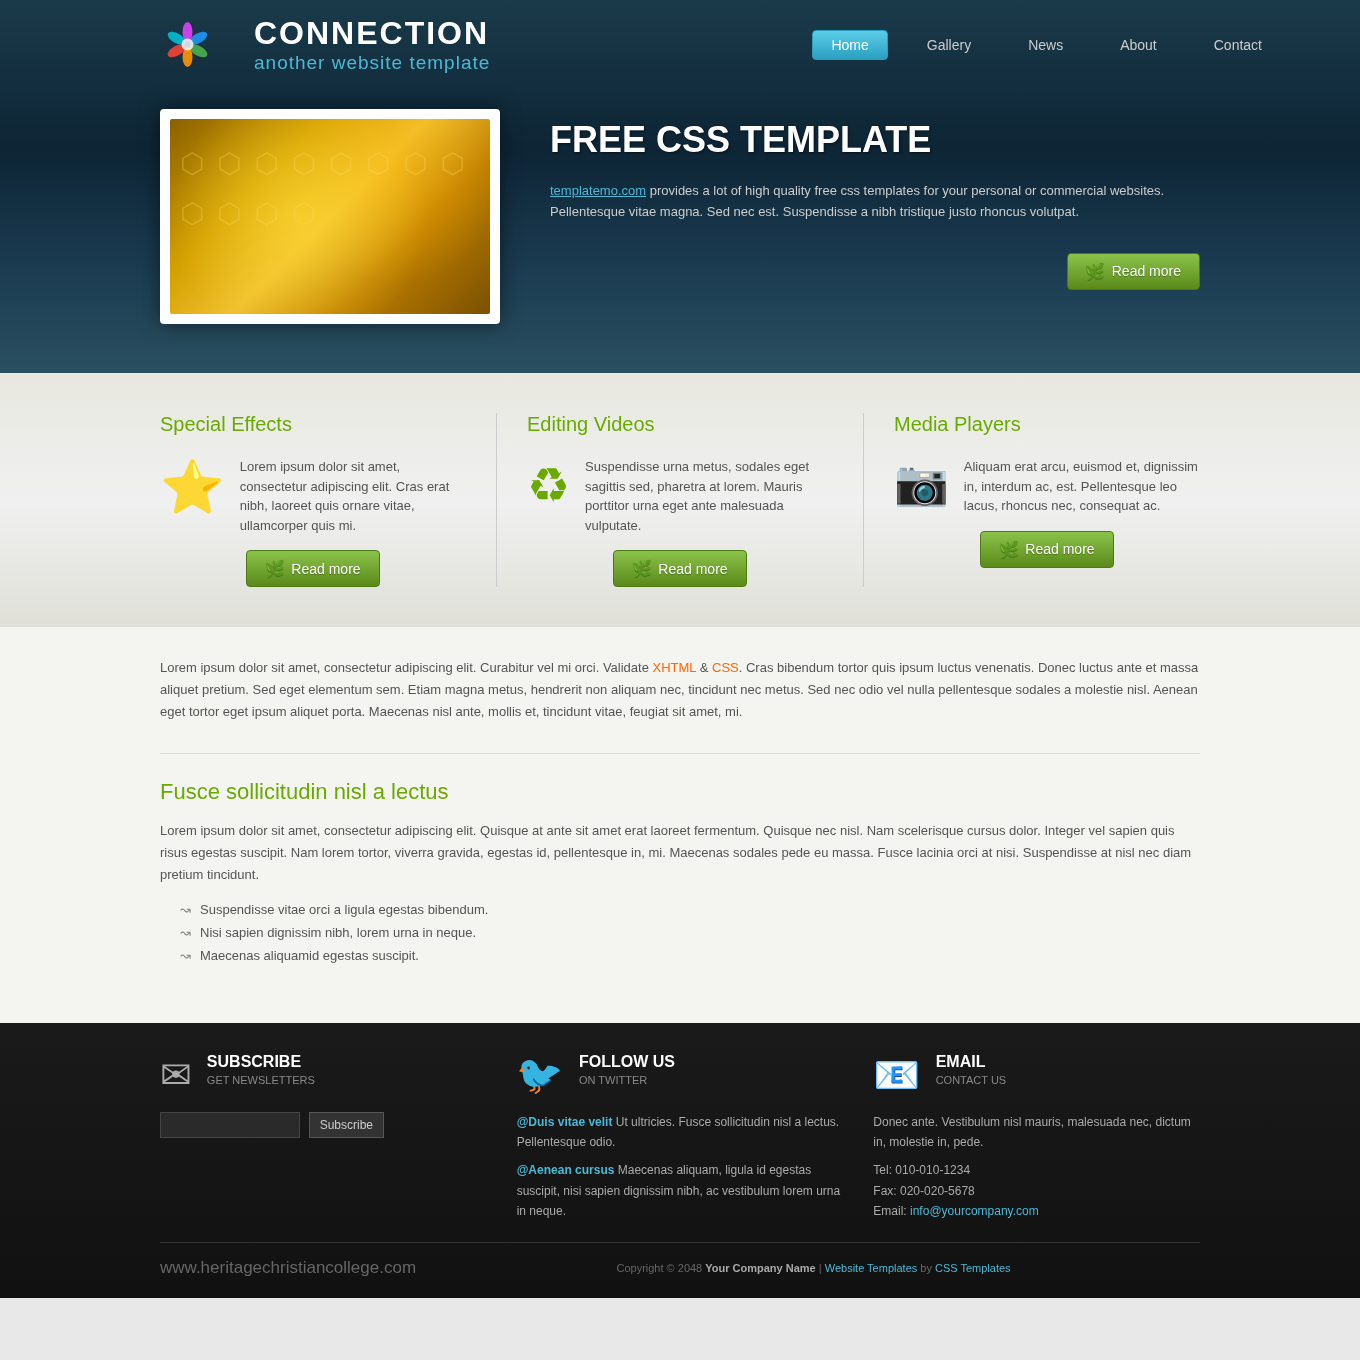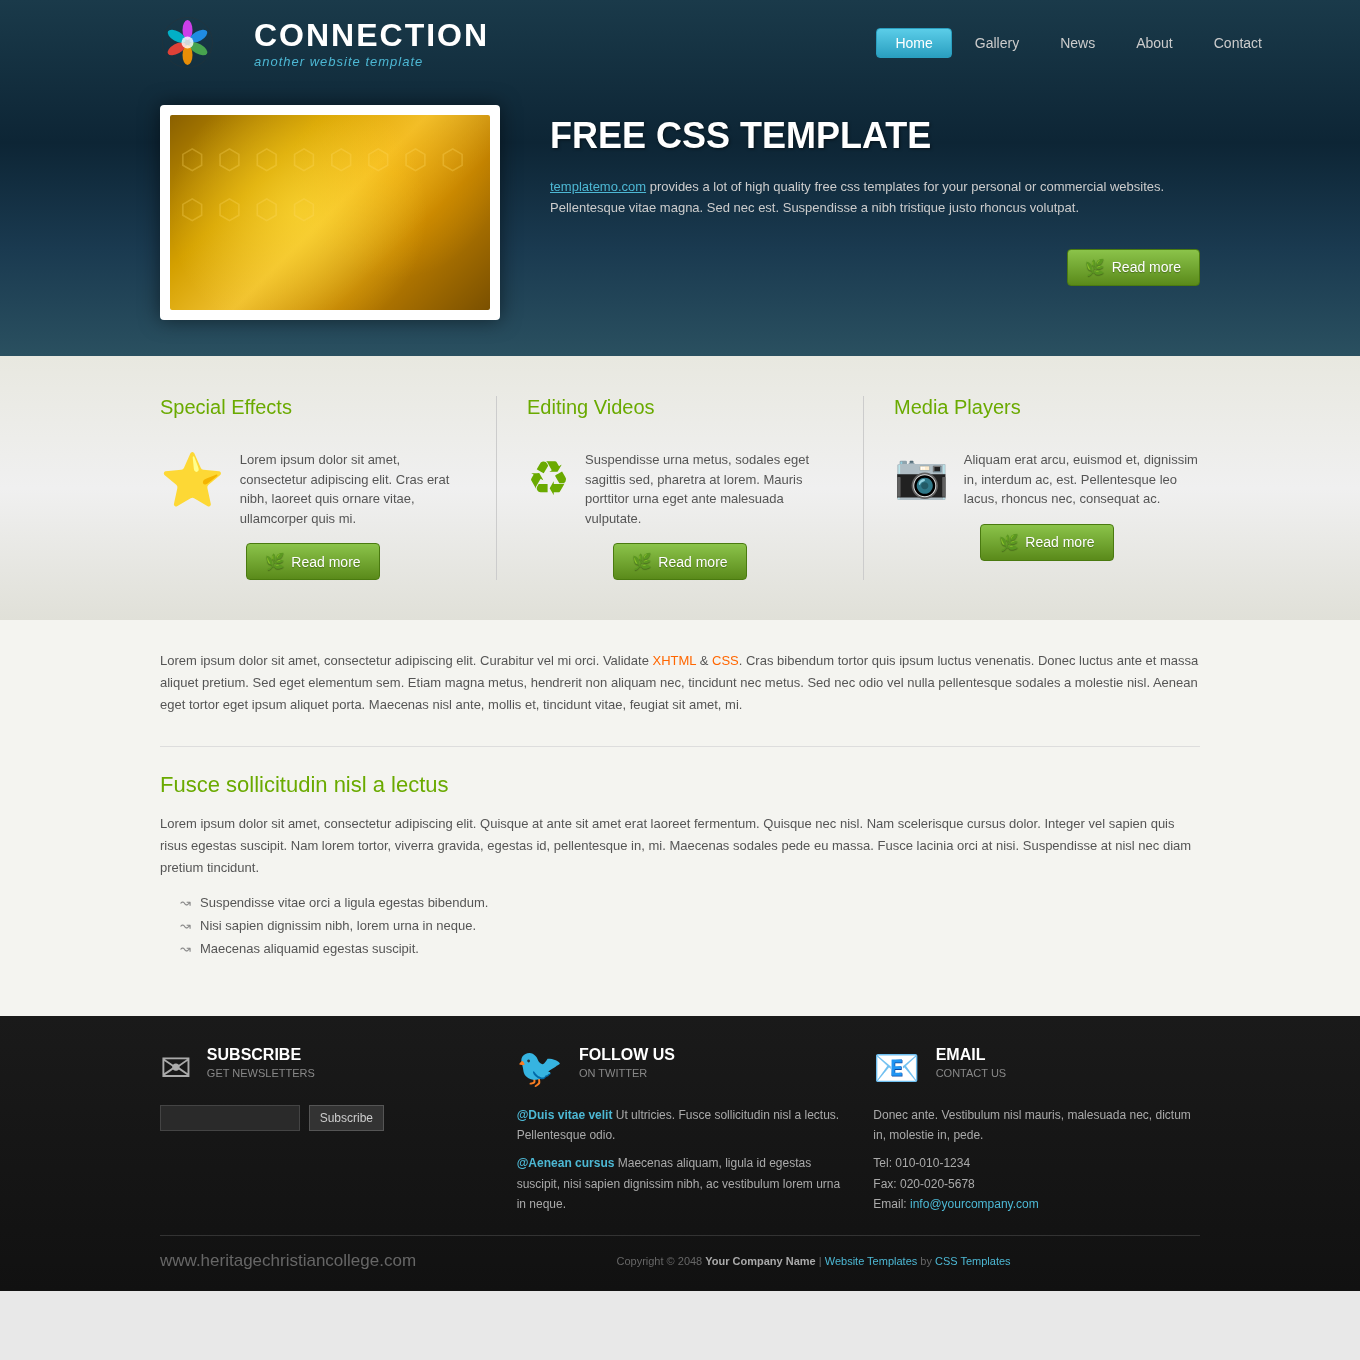--- a/index.html
+++ b/index.html
@@ -34,42 +34,42 @@
       letter-spacing: 2px;
     }
     #logo-subtitle {
       font-size: 13px;
       color: #4db8d4;
       letter-spacing: 1px;
     }
     #nav {
       display: flex;
       align-items: center;
-      gap: 5px;
+      gap: 21px;
     }
     .nav-item {
       padding: 6px 18px;
       color: #ccc;
       font-size: 14px;
       cursor: pointer;
       text-decoration: none;
       border-radius: 4px;
     }
     .nav-item.active {
       background: linear-gradient(180deg, #5bcde8 0%, #2a9fc0 100%);
       color: #fff;
       border-radius: 4px;
       border: 1px solid #2a9fc0;
     }
 
     
     #hero {
       display: flex;
       align-items: flex-start;
-      padding: 20px 160px 36px 160px;
+      padding: 20px 160px 49px 160px;
       gap: 50px;
     }
     #hero-image-container {
       flex-shrink: 0;
       background: #fff;
       padding: 10px;
       border-radius: 4px;
       box-shadow: 0 0 20px rgba(0,0,0,0.5);
       width: 340px;
     }
@@ -138,21 +138,21 @@
     #features-grid {
       display: flex;
       gap: 30px;
     }
     .feature-col {
       flex: 1;
     }
     .feature-title {
       font-size: 20px;
       color: #6aaa00;
-      margin-bottom: 31px;
+      margin-bottom: 21px;
       font-weight: normal;
     }
     .feature-body {
       display: flex;
       gap: 15px;
       align-items: flex-start;
       margin-bottom: 15px;
     }
     .feature-icon {
       flex-shrink: 0;
@@ -294,21 +294,21 @@
         <ellipse cx="27.5" cy="15" rx="5" ry="10" fill="#e040fb" transform="rotate(0 27.5 27.5)" opacity="0.9"></ellipse>
         <ellipse cx="27.5" cy="15" rx="5" ry="10" fill="#2196f3" transform="rotate(60 27.5 27.5)" opacity="0.9"></ellipse>
         <ellipse cx="27.5" cy="15" rx="5" ry="10" fill="#4caf50" transform="rotate(120 27.5 27.5)" opacity="0.9"></ellipse>
         <ellipse cx="27.5" cy="15" rx="5" ry="10" fill="#ff9800" transform="rotate(180 27.5 27.5)" opacity="0.9"></ellipse>
         <ellipse cx="27.5" cy="15" rx="5" ry="10" fill="#f44336" transform="rotate(240 27.5 27.5)" opacity="0.9"></ellipse>
         <ellipse cx="27.5" cy="15" rx="5" ry="10" fill="#00bcd4" transform="rotate(300 27.5 27.5)" opacity="0.9"></ellipse>
         <circle cx="27.5" cy="27.5" r="6" fill="#fff" opacity="0.8"></circle>
       </svg>
       <div id="logo-text-area">
         <span id="logo-title" style="font-size: 32px; font-weight: bold; color: rgb(255, 255, 255); letter-spacing: 2px; display: block;">CONNECTION</span>
-        <span id="logo-subtitle" style="font-size: 13px; color: rgb(77, 184, 212); letter-spacing: 1px; display: block; font-style: italic;">another website template</span>
+        <span id="logo-subtitle" style="font-size: 19px; color: rgb(77, 184, 212); letter-spacing: 1px; display: block;">another website template</span>
       </div>
     </div>
     <nav id="nav">
       <a class="nav-item active">Home</a>
       <a class="nav-item">Gallery</a>
       <a class="nav-item">News</a>
       <a class="nav-item">About</a>
       <a class="nav-item">Contact</a>
     </nav>
   </div>

